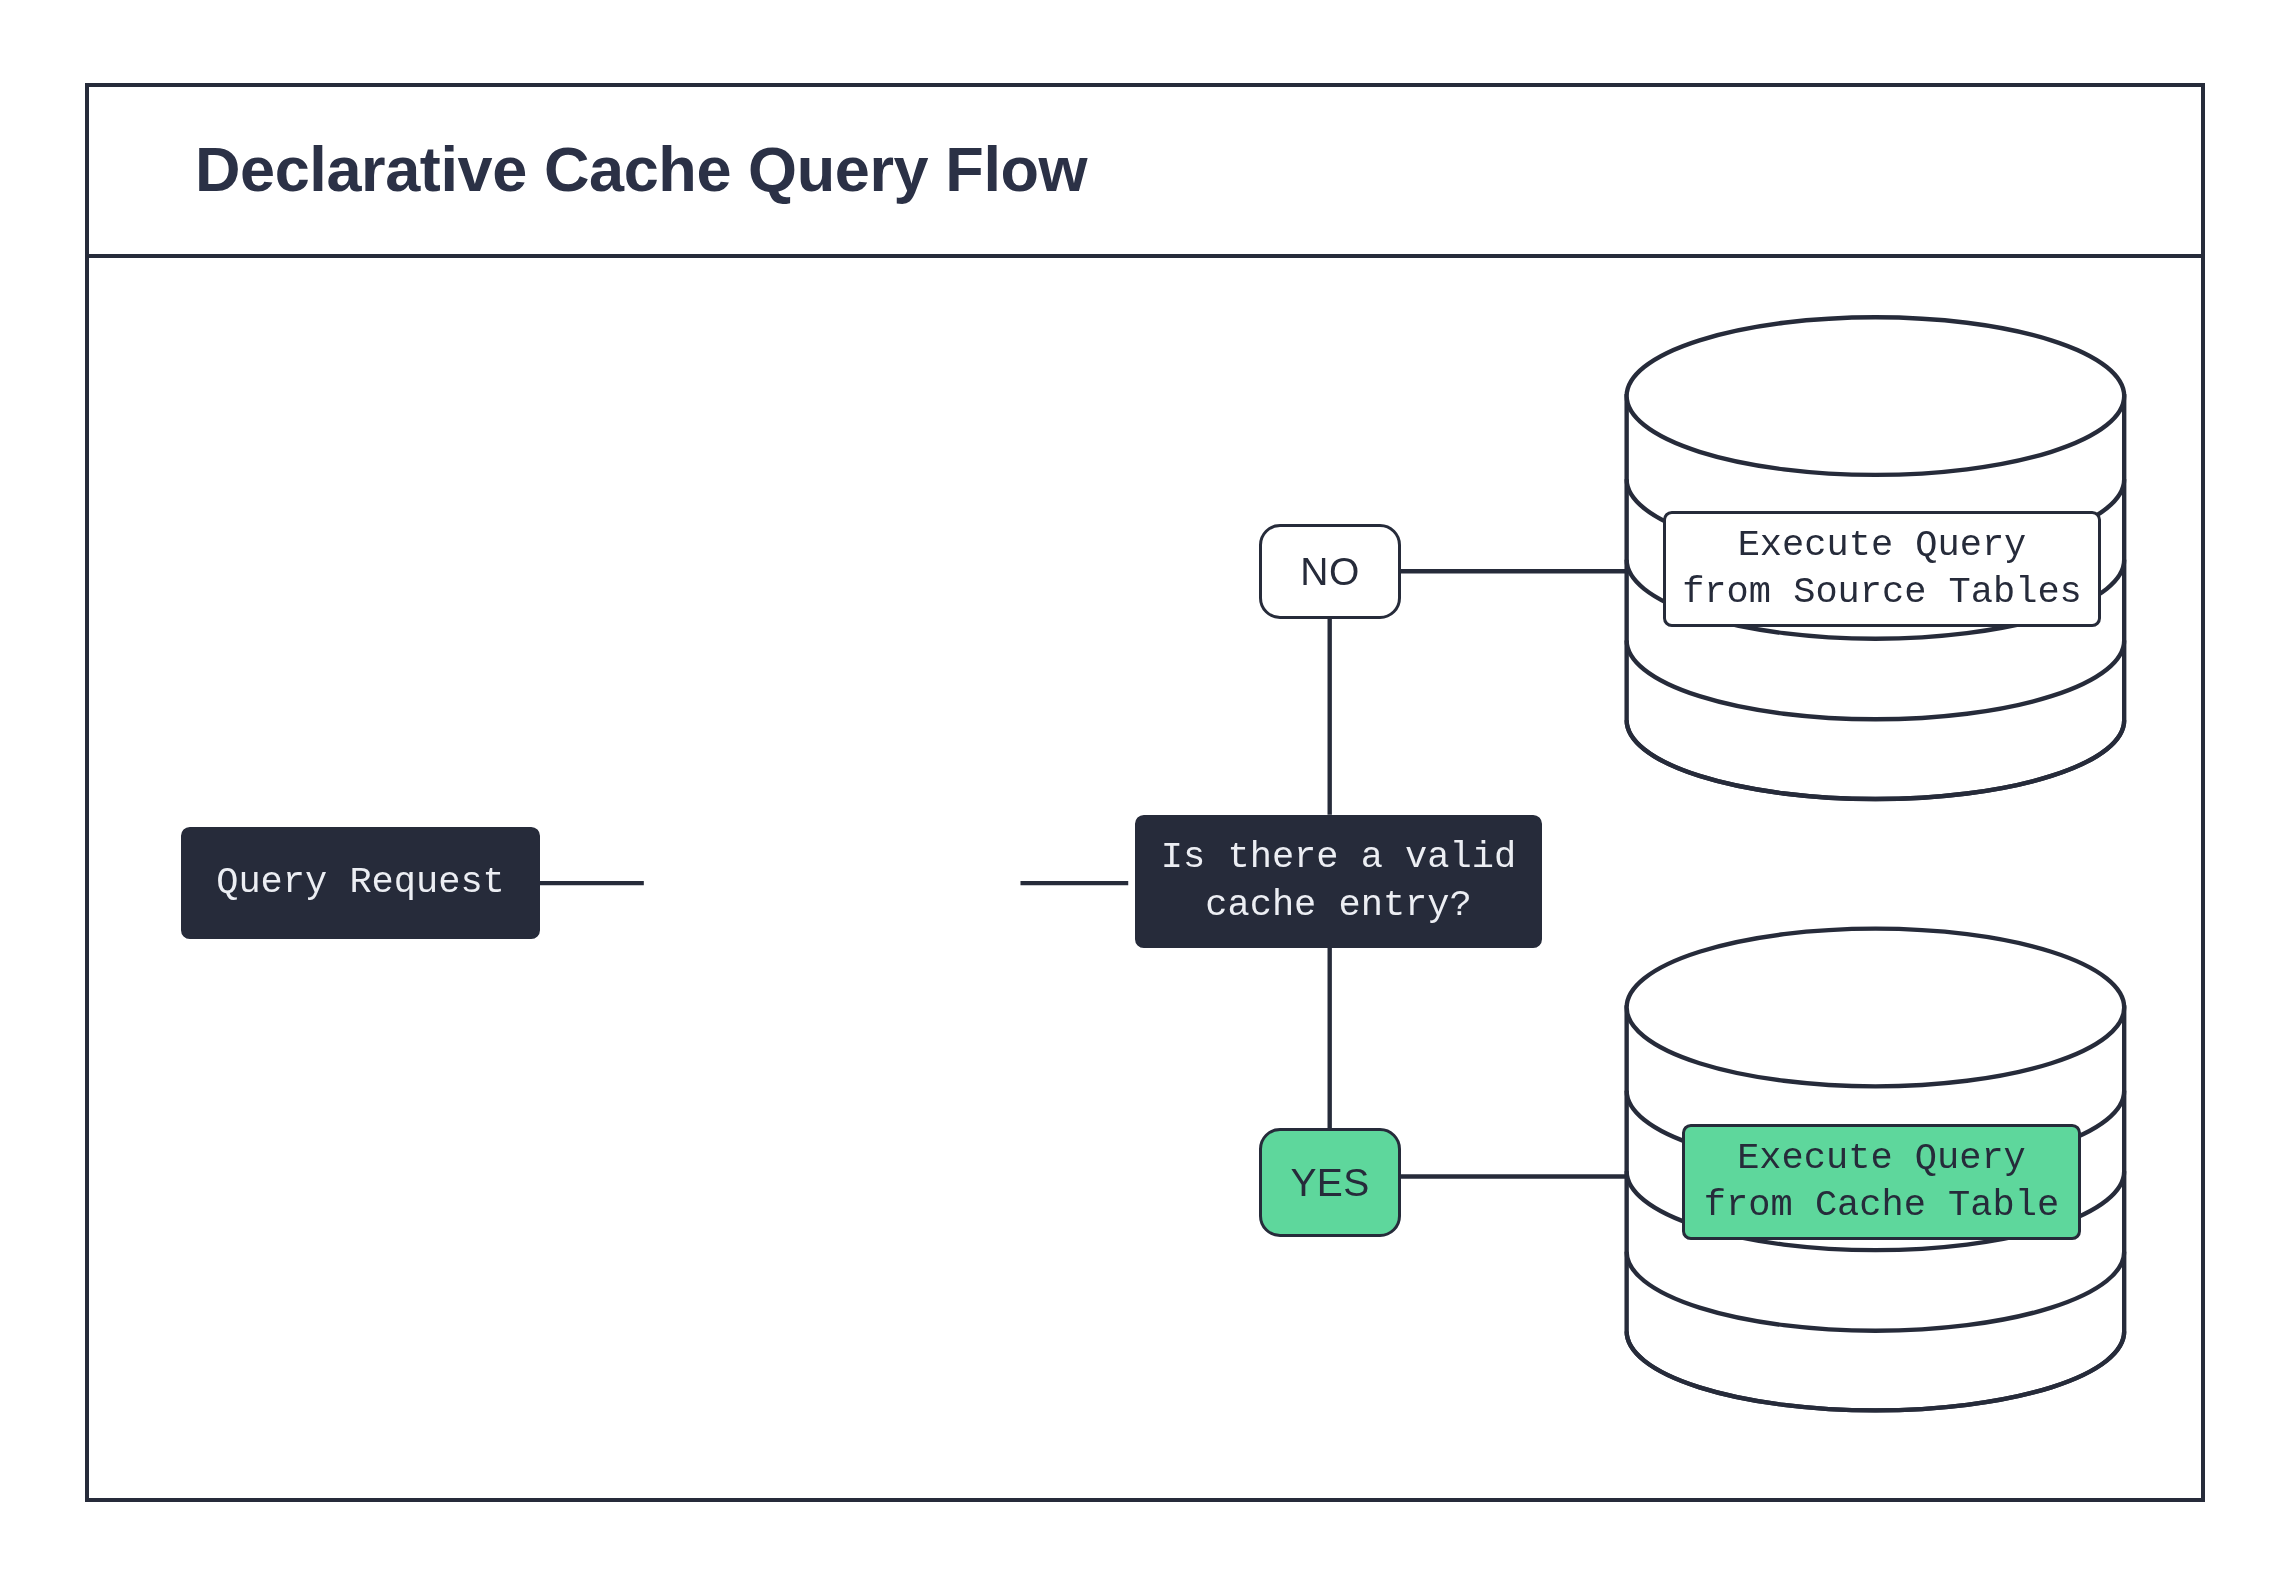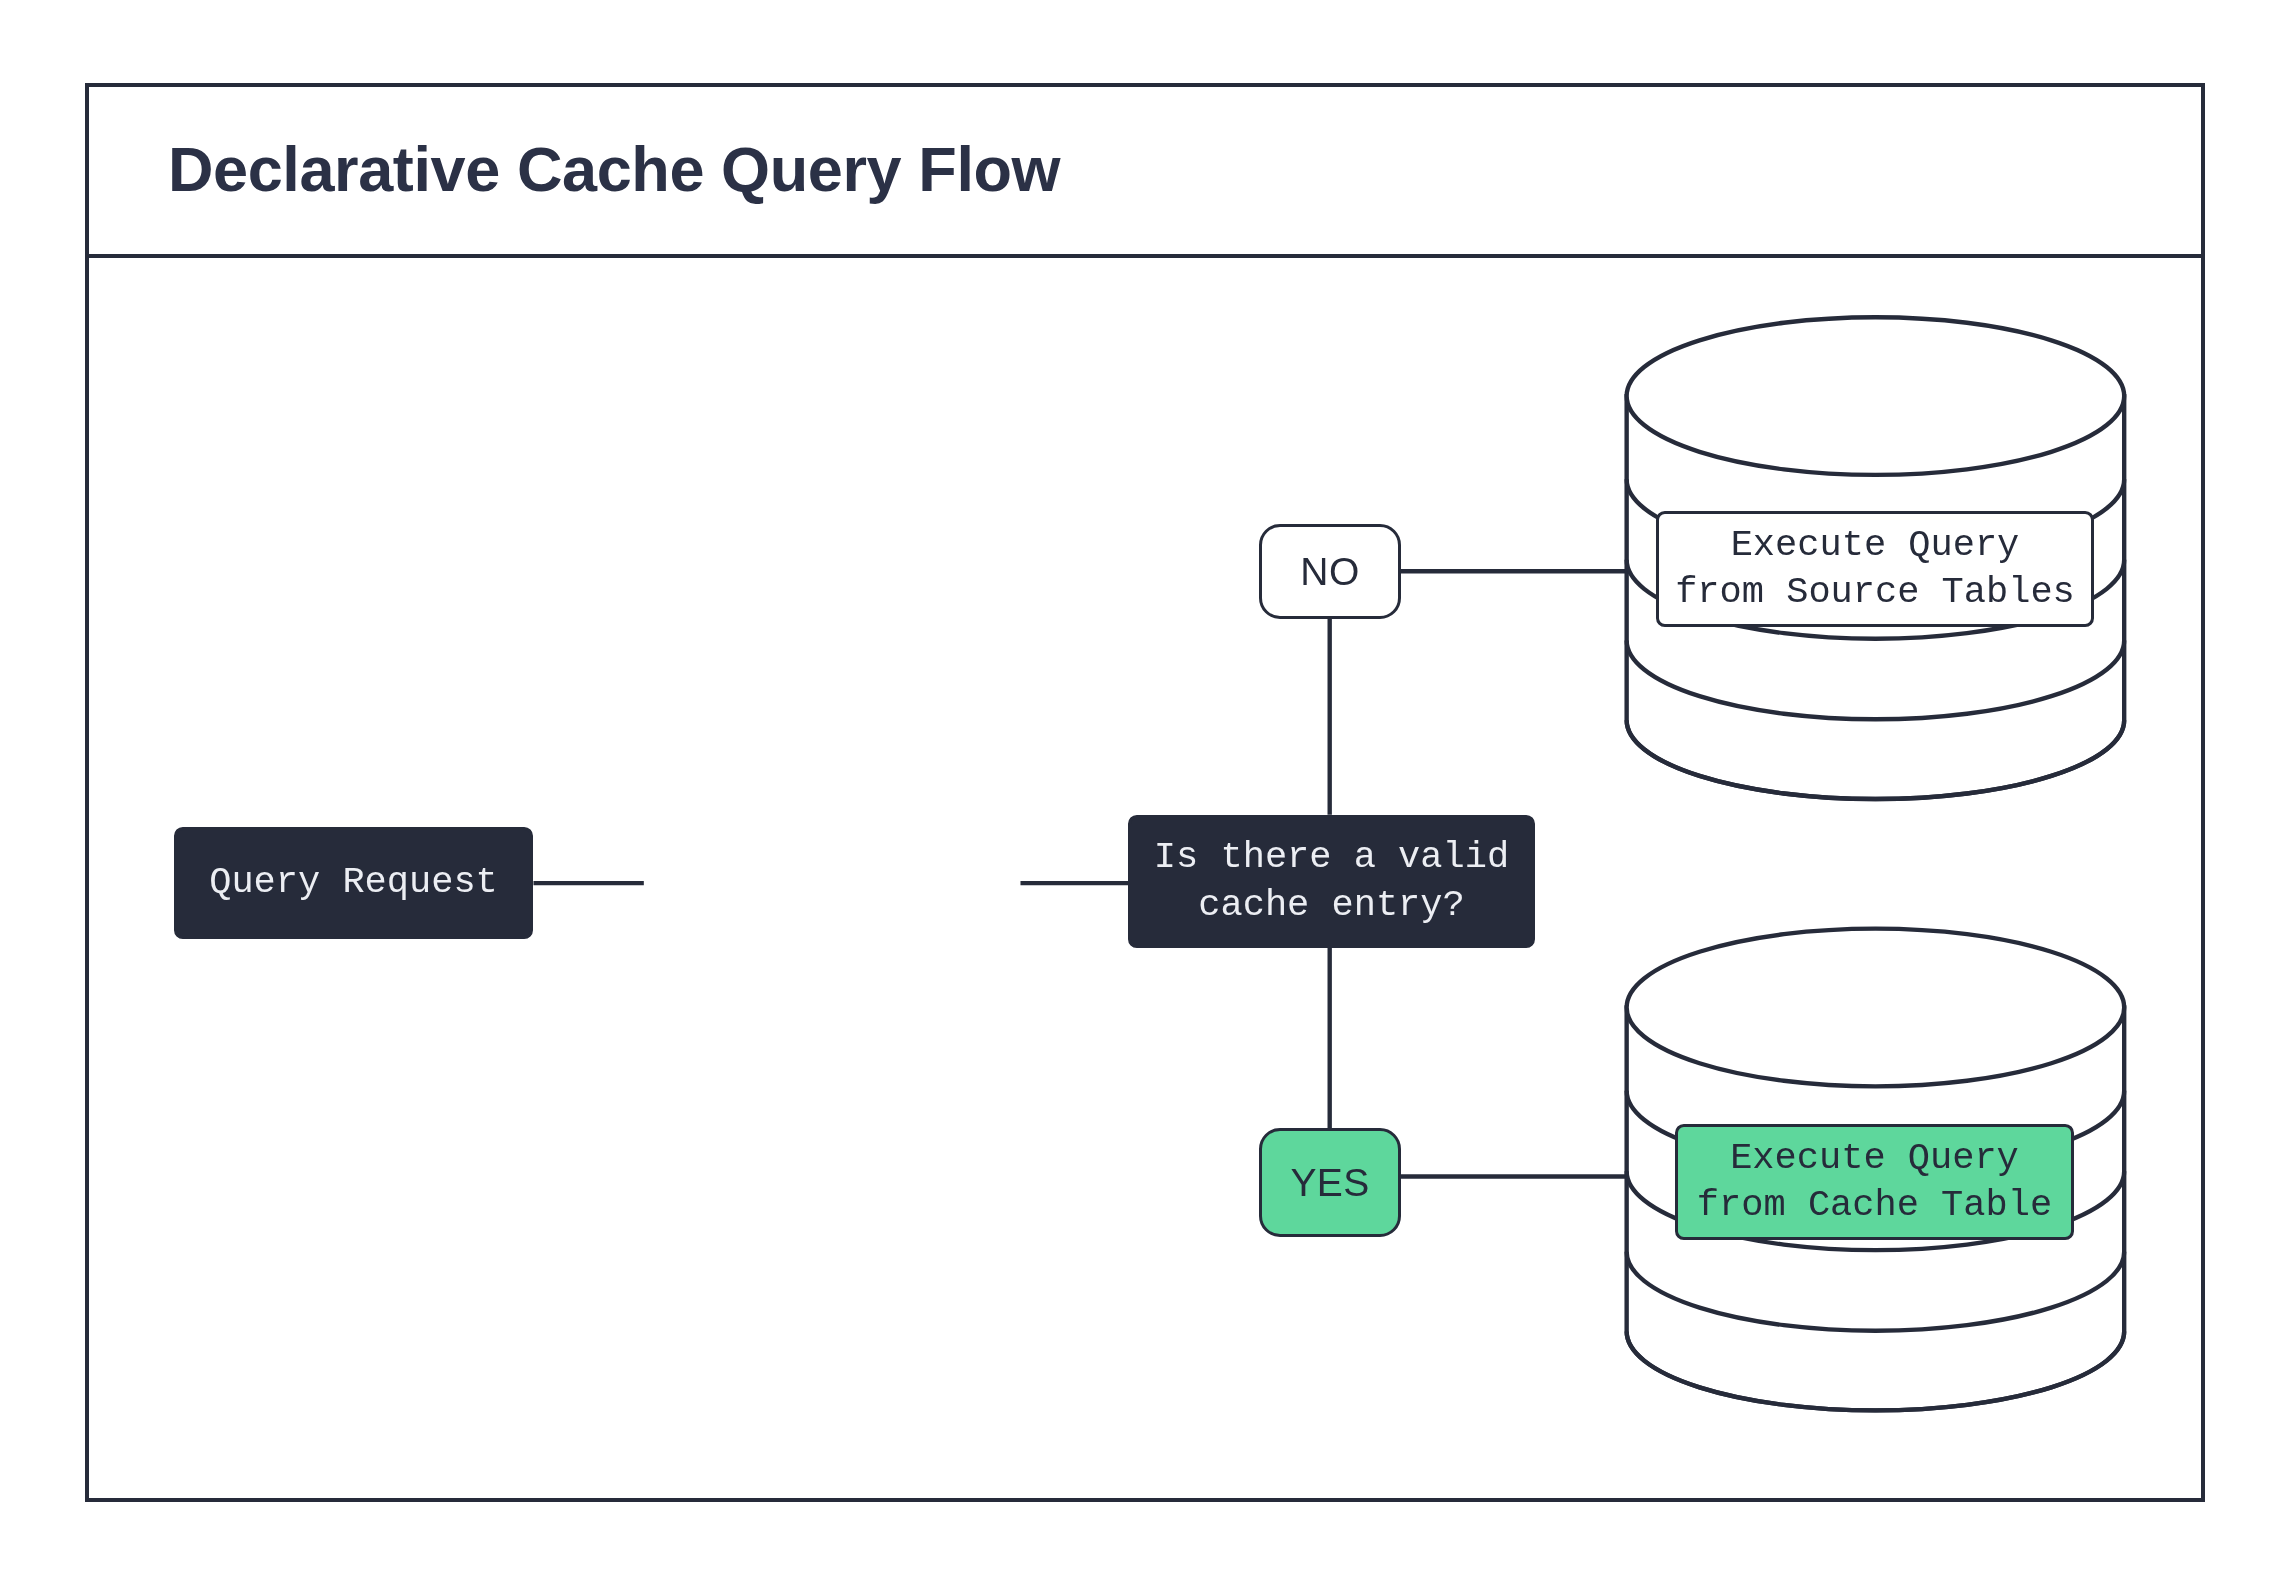--- a/index.html
+++ b/index.html
@@ -36,21 +36,21 @@
     left: 85px;
     top: 83px;
     width: 2120px;
     height: 175px;
     box-sizing: border-box;
     border-bottom: 4.4px solid #262b3a;
     display: flex;
     align-items: center;
   }
   .title-text {
-    margin-left: 83px;
+    margin-left: 110px;
     font-size: 63px;
     font-weight: bold;
     color: #2b3146;
     letter-spacing: -0.4px;
     white-space: nowrap;
     font-family: "Liberation Sans", sans-serif;
   }
 
   
   #art {
@@ -68,20 +68,21 @@
     box-sizing: border-box;
     display: flex;
     align-items: center;
     justify-content: center;
     text-align: center;
     font-family: "Liberation Mono", monospace;
     font-size: 37px;
     line-height: 1.28;
     border-radius: 8.8px;
     white-space: pre;
+    margin-left: 7px;
   }
   .node-dark {
     background: #262b3a;
     color: #eceef3;
     border: 3.5px solid #262b3a;
   }
   .node-green {
     background: #5ed79c;
     color: #262b3a;
     border: 3.5px solid #262b3a;

